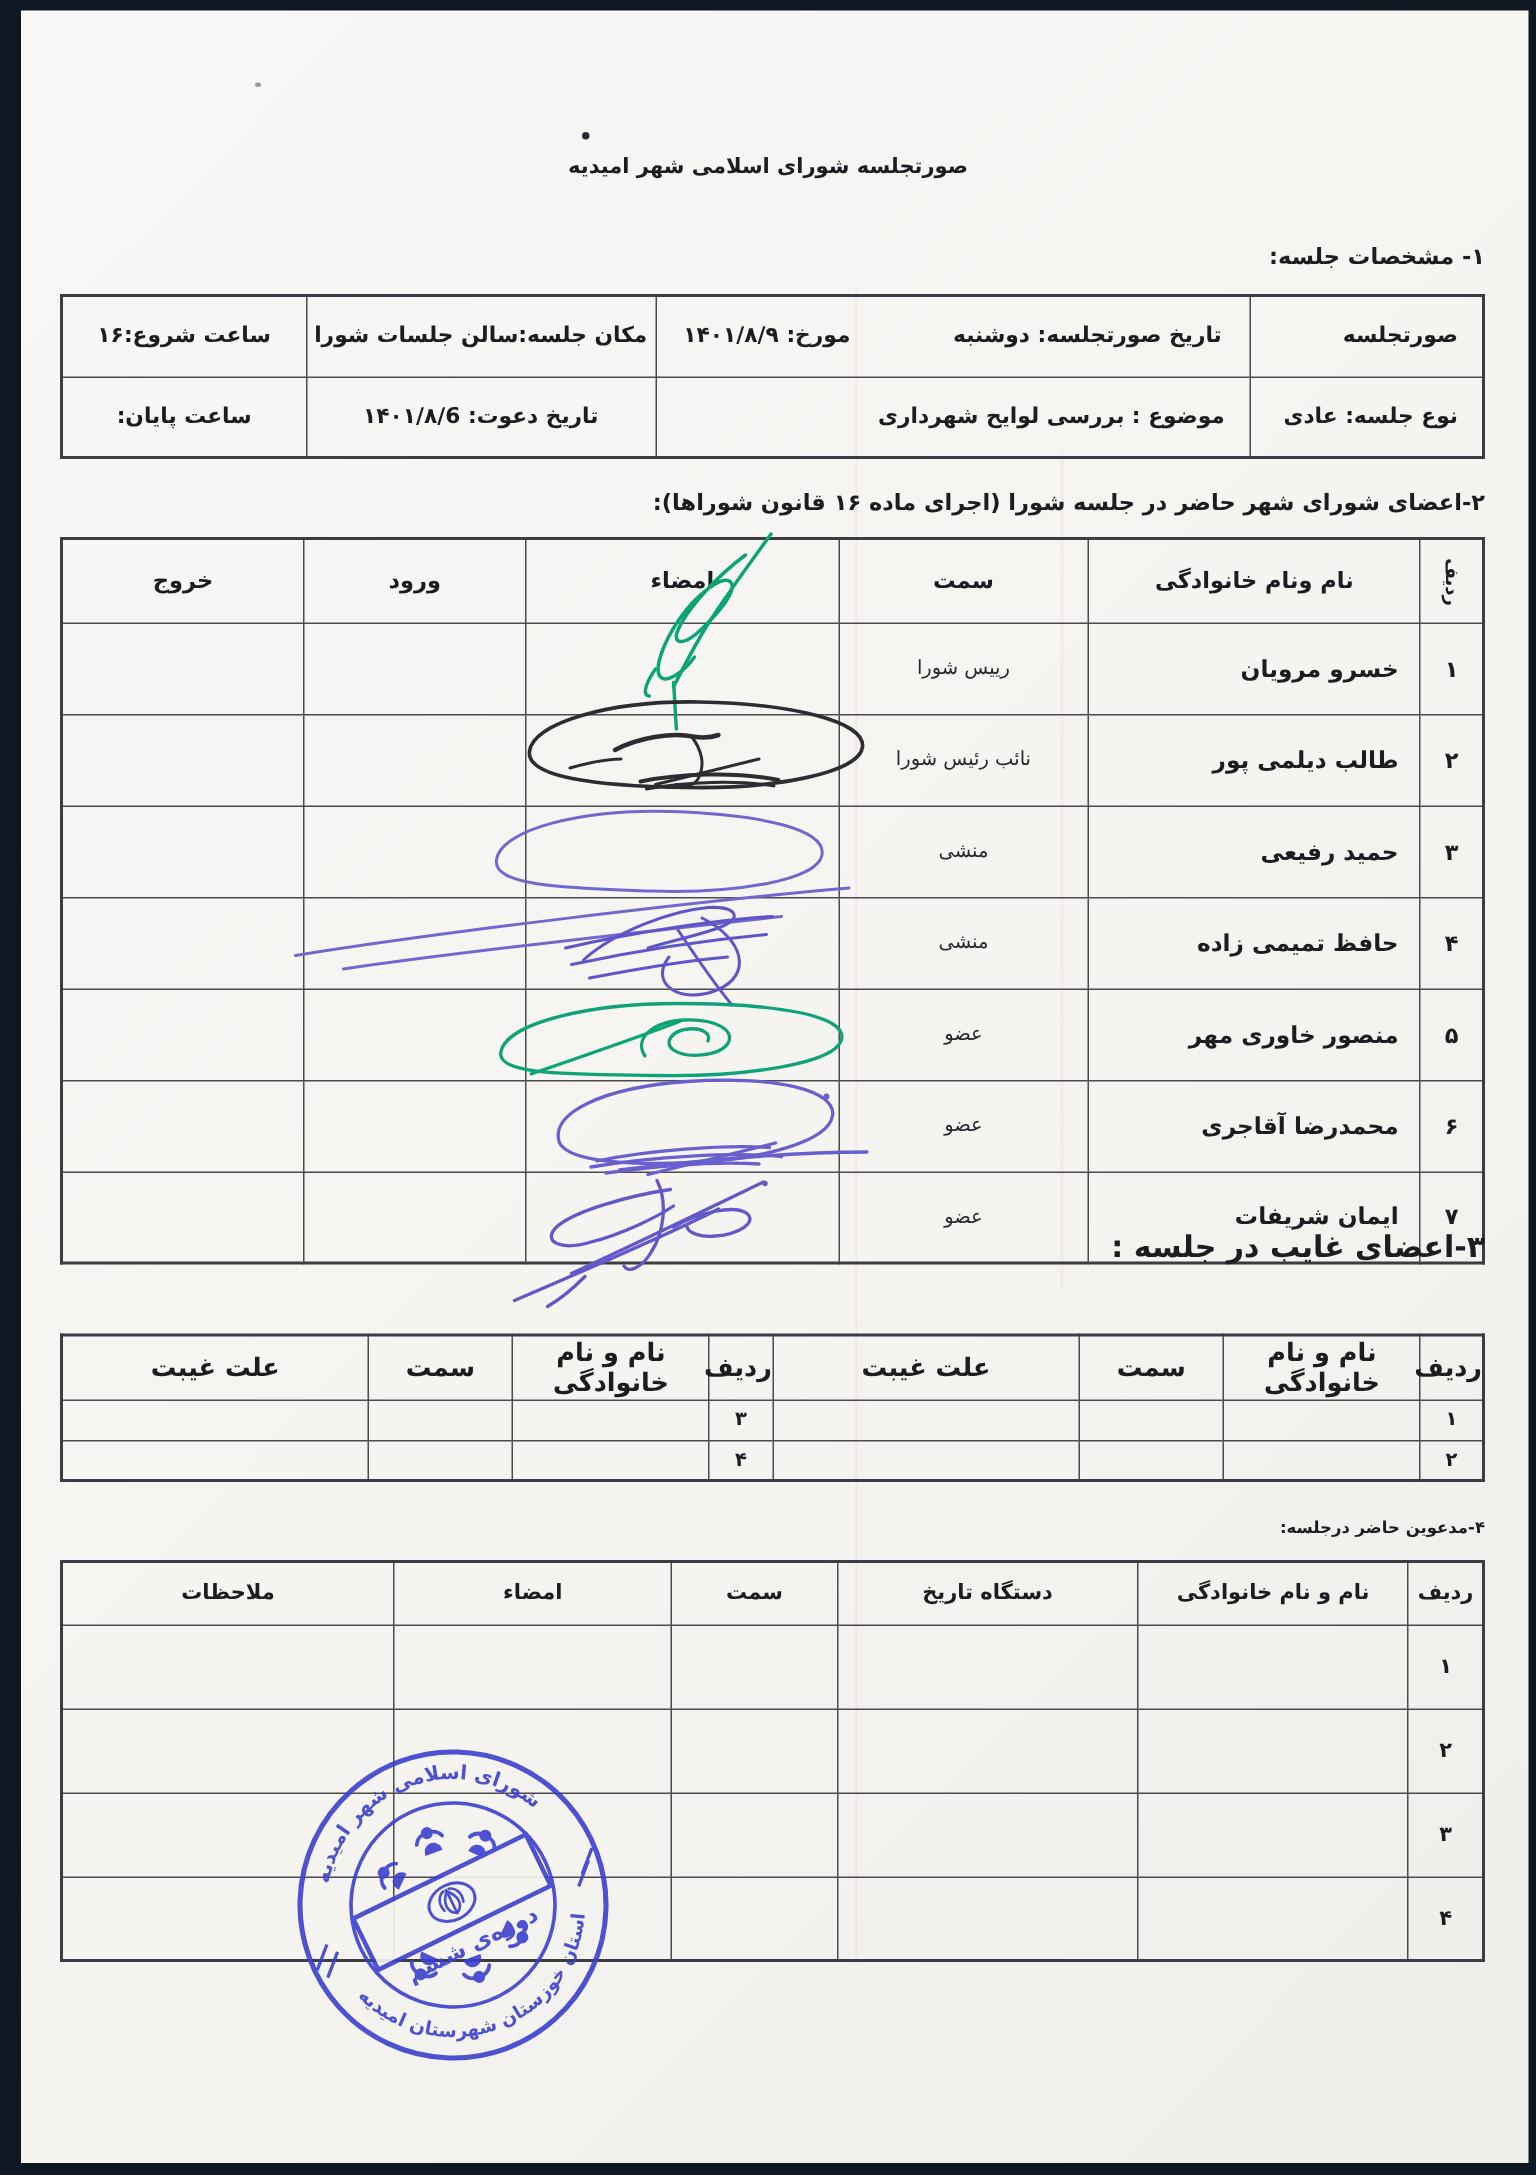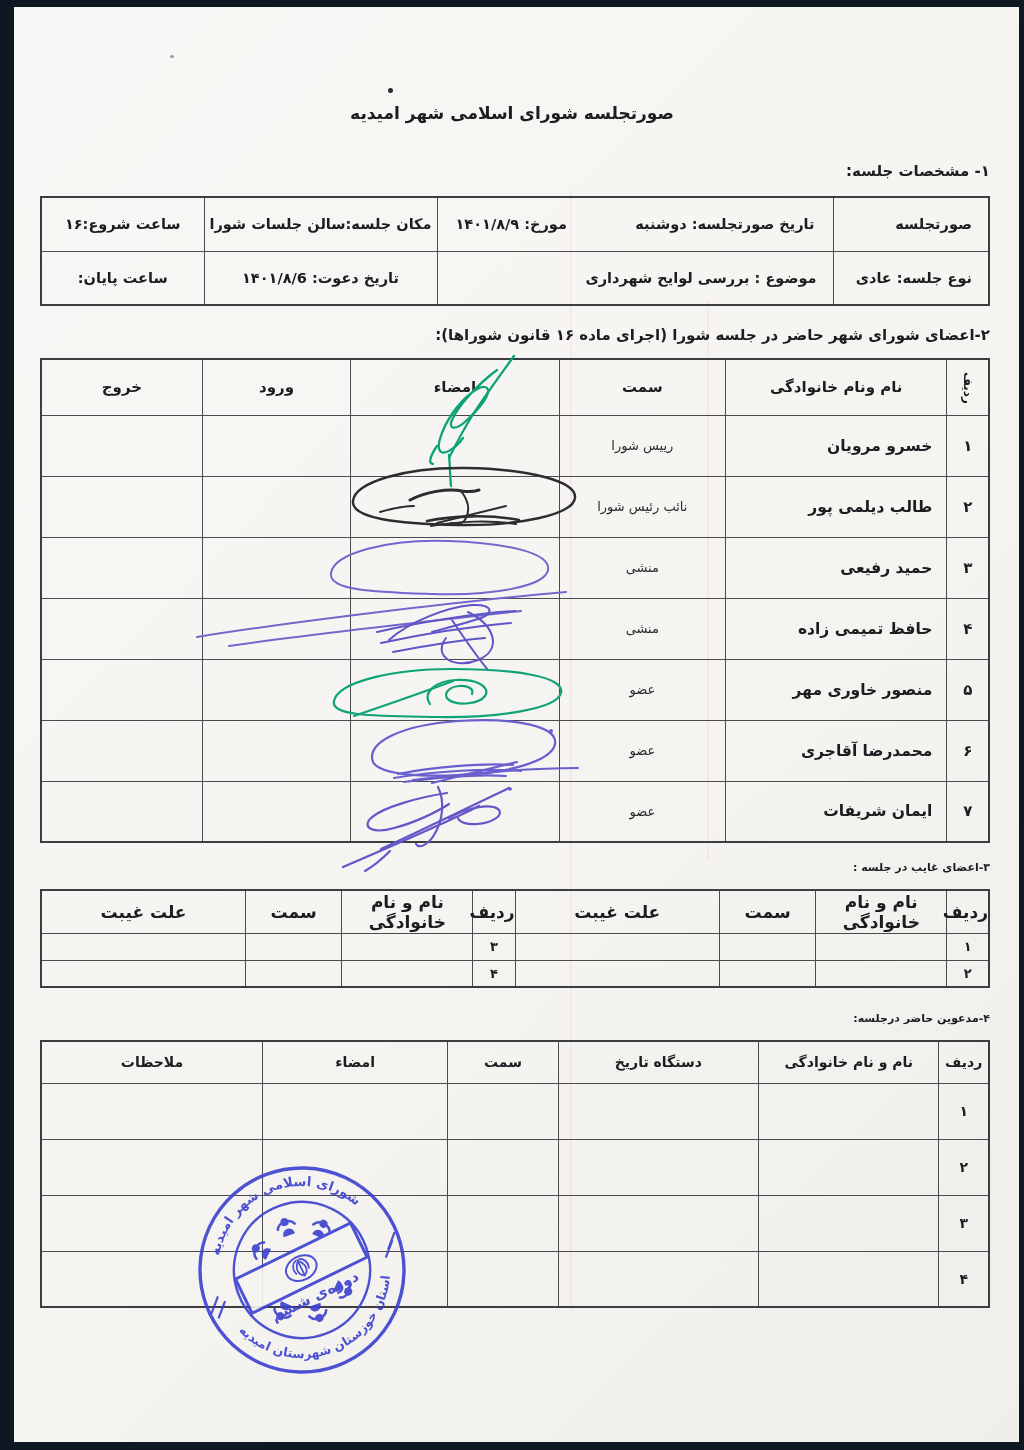--- a/index.html
+++ b/index.html
@@ -41,21 +41,21 @@
 <body>
 
 <div class="page">
   <div class="paper"></div>
 
   <div class="streak" style="left:570px; top:190px; height:1120px;"></div>
   <div class="streak" style="left:707px; top:300px; height:560px;"></div>
   <div class="fleck" style="left:388px; top:88px; width:5px; height:5px;"></div>
   <div class="fleck" style="left:170px; top:55px; width:4px; height:3px; opacity:.45;"></div>
 
-  <div class="abs hdr" style="top:103px; font-size:17px;text-align:center;">صورتجلسه شورای اسلامی شهر امیدیه</div>
+  <div class="abs hdr" style="top:103px; font-size:14px;text-align:center;">صورتجلسه شورای اسلامی شهر امیدیه</div>
 
   <div class="abs sec-title" style="top:162px;">۱- مشخصات جلسه:</div>
   <table class="doc-table t1" style="left:40px; top:196px; width:950px;">
     <colgroup>
         <col style="width:156px">
         <col style="width:396px">
         <col style="width:233px">
         <col style="width:163px">
       </colgroup>
     <tbody>
@@ -150,21 +150,21 @@
           <td class="num">۷</td>
           <td class="name">ایمان شریفات</td>
           <td class="pos">عضو</td>
           <td></td>
           <td></td>
           <td></td>
         </tr>
   </tbody>
     </table>
 
-  <div class="abs sec-title" style="top:861px; font-size:11px;">۳-اعضای غایب در جلسه :</div>
+  <div class="abs sec-title" style="top:819px; font-size:20px;">۳-اعضای غایب در جلسه :</div>
   <table class="doc-table t3" style="left:40px; top:889px; width:950px;">
     <colgroup>
         <col style="width:42px">
         <col style="width:131px">
         <col style="width:96px">
         <col style="width:204px">
         <col style="width:42px">
         <col style="width:131px">
         <col style="width:96px">
         <col style="width:204px">

